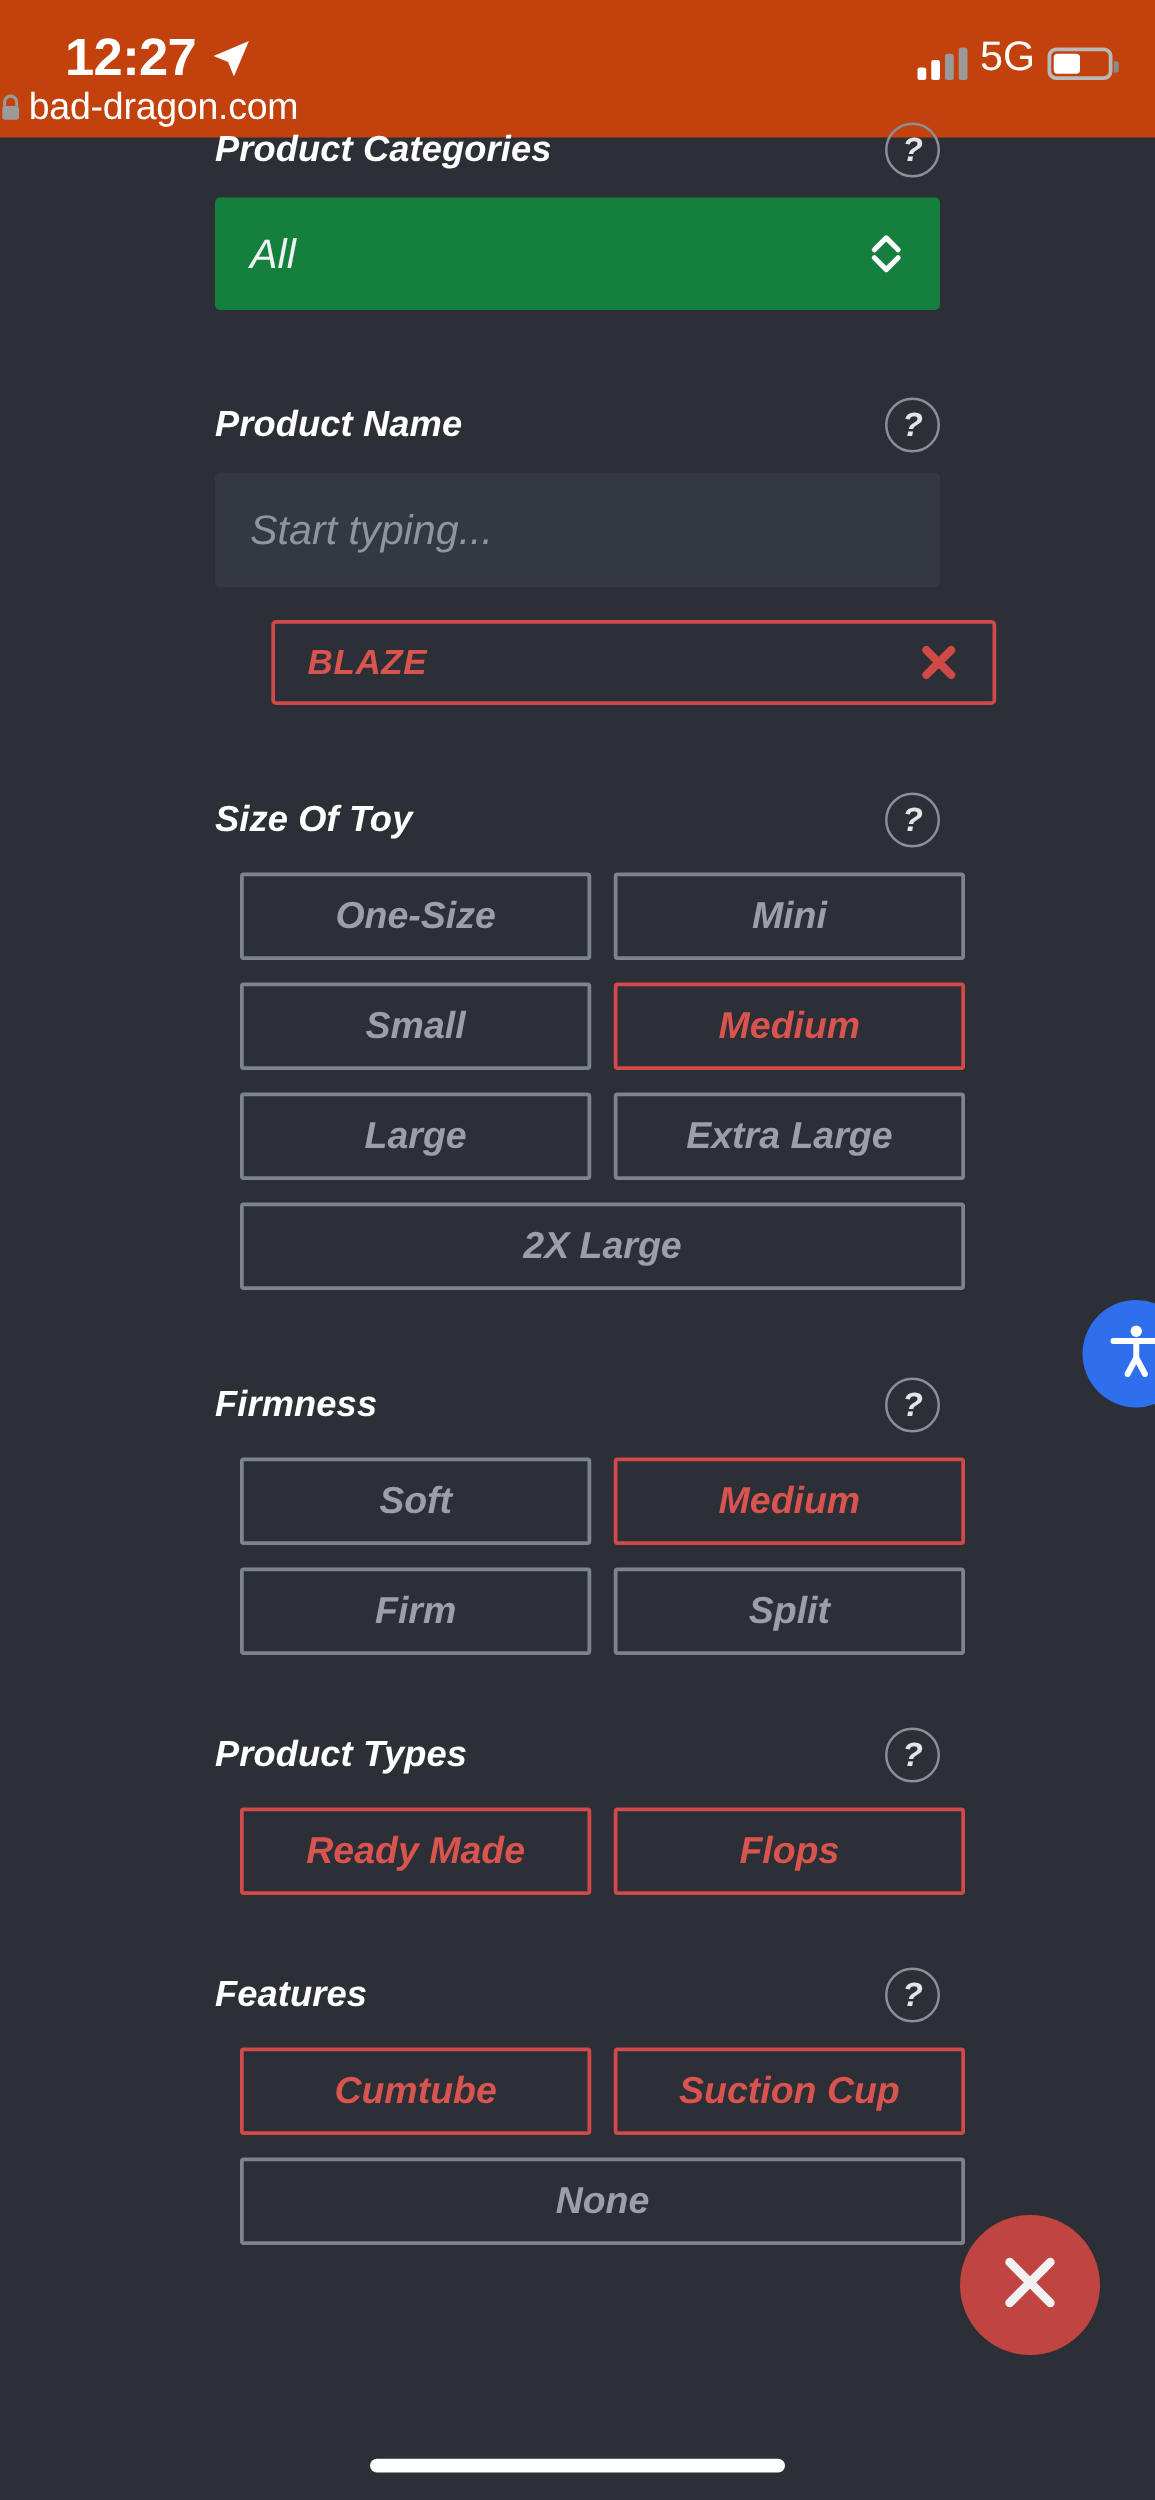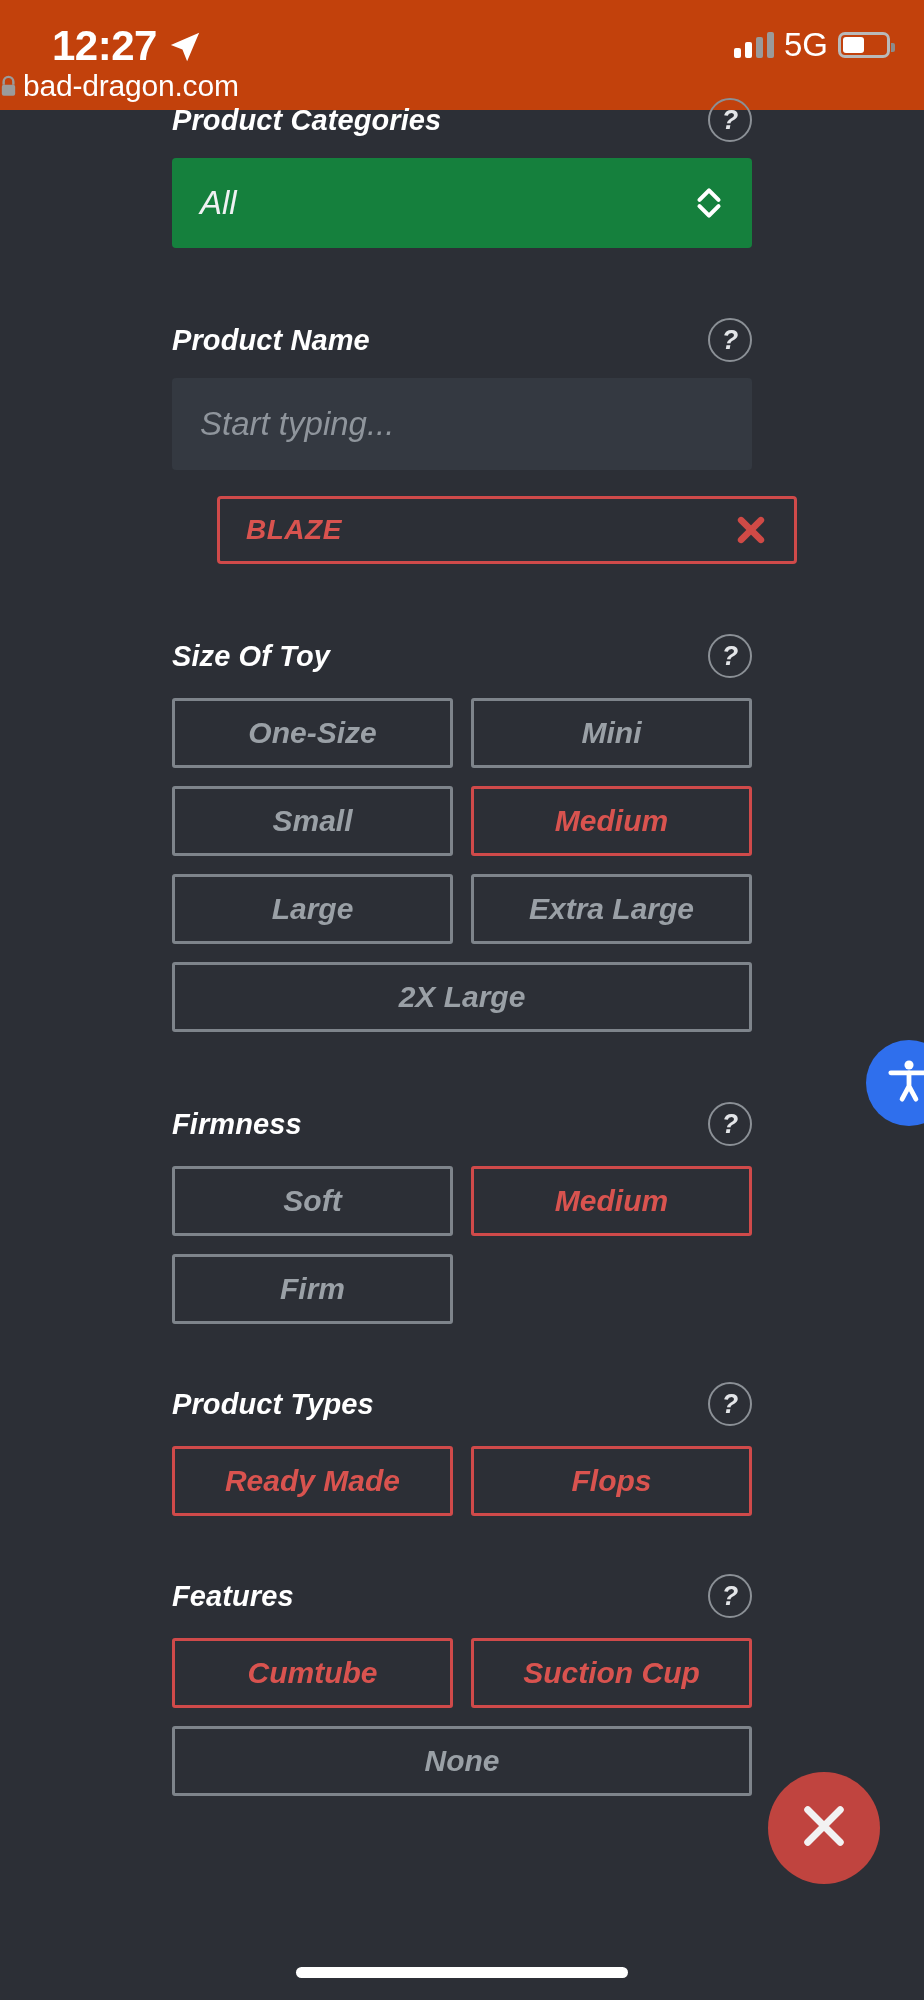--- a/index.html
+++ b/index.html
@@ -16,21 +16,21 @@
     position:absolute; top:0; left:0; width:924px; height:110px;
     background:#c2410c; color:#fff;
   }
   .sb-time {
     position:absolute; left:52px; top:22px;
     font-size:42px; font-weight:600; letter-spacing:-0.5px;
   }
   .sb-loc { position:absolute; left:168px; top:30px; width:34px; height:34px; }
   .sb-right {
     position:absolute; right:34px; top:26px;
-    display:flex; align-items:center; gap:10px;
+    display:flex; align-items:flex-end; gap:10px;
   }
   .sig { display:flex; align-items:flex-end; gap:4px; height:26px; }
   .sig i { display:block; width:7px; background:#fff; border-radius:2px; }
   .sig i:nth-child(1){ height:10px; }
   .sig i:nth-child(2){ height:16px; }
   .sig i:nth-child(3){ height:21px; background:#9a9a9a; }
   .sig i:nth-child(4){ height:26px; background:#9a9a9a; }
   .sb-net { font-size:33px; font-weight:500; letter-spacing:0px; }
   .batt {
     position:relative; width:52px; height:26px;
@@ -92,21 +92,21 @@
 
   .chip {
     position:relative; width:580px; height:68px; margin-top:26px;
     border:3px solid #d04a4a; border-radius:4px;
     display:flex; align-items:center; padding:0 26px;margin-left:45px;
   }
   .chip-label { font-size:28px; font-weight:700; color:#d9534f; letter-spacing:0.5px; }
   .chip-x { position:absolute; right:26px; top:50%; transform:translateY(-50%); width:34px; height:34px; }
 
   .btn-grid {
-    display:flex; flex-wrap:wrap; gap:18px 18px; margin-top:14px; width:580px;
+    display:flex; flex-wrap:wrap; gap:18px 18px; margin-top:14px; width:580px;margin-left:20px;
   }
   .pill {
     width:281px; height:70px; border:3px solid #7e848b; border-radius:3px;
     display:flex; align-items:center; justify-content:center;
     font-size:30px; font-weight:700; color:#9aa0a6; background:transparent;
   }
   .pill.full { width:580px; }
   .pill.on { border-color:#d04a4a; color:#d9534f; }
 
   .spacer-xl { height:64px; }
@@ -227,20 +227,21 @@
 
       <div>
         <div class="row-head">
           <span class="sec-title">Firmness</span>
           <span class="help">?</span>
         </div>
         <div class="btn-grid">
           <div class="pill">Soft</div>
           <div class="pill on">Medium</div>
           <div class="pill">Firm</div>
+          <div class="pill">Split</div>
         </div>
       </div>
 
       <div class="spacer-l"></div>
 
       <div>
         <div class="row-head">
           <span class="sec-title">Product Types</span>
           <span class="help">?</span>
         </div>

